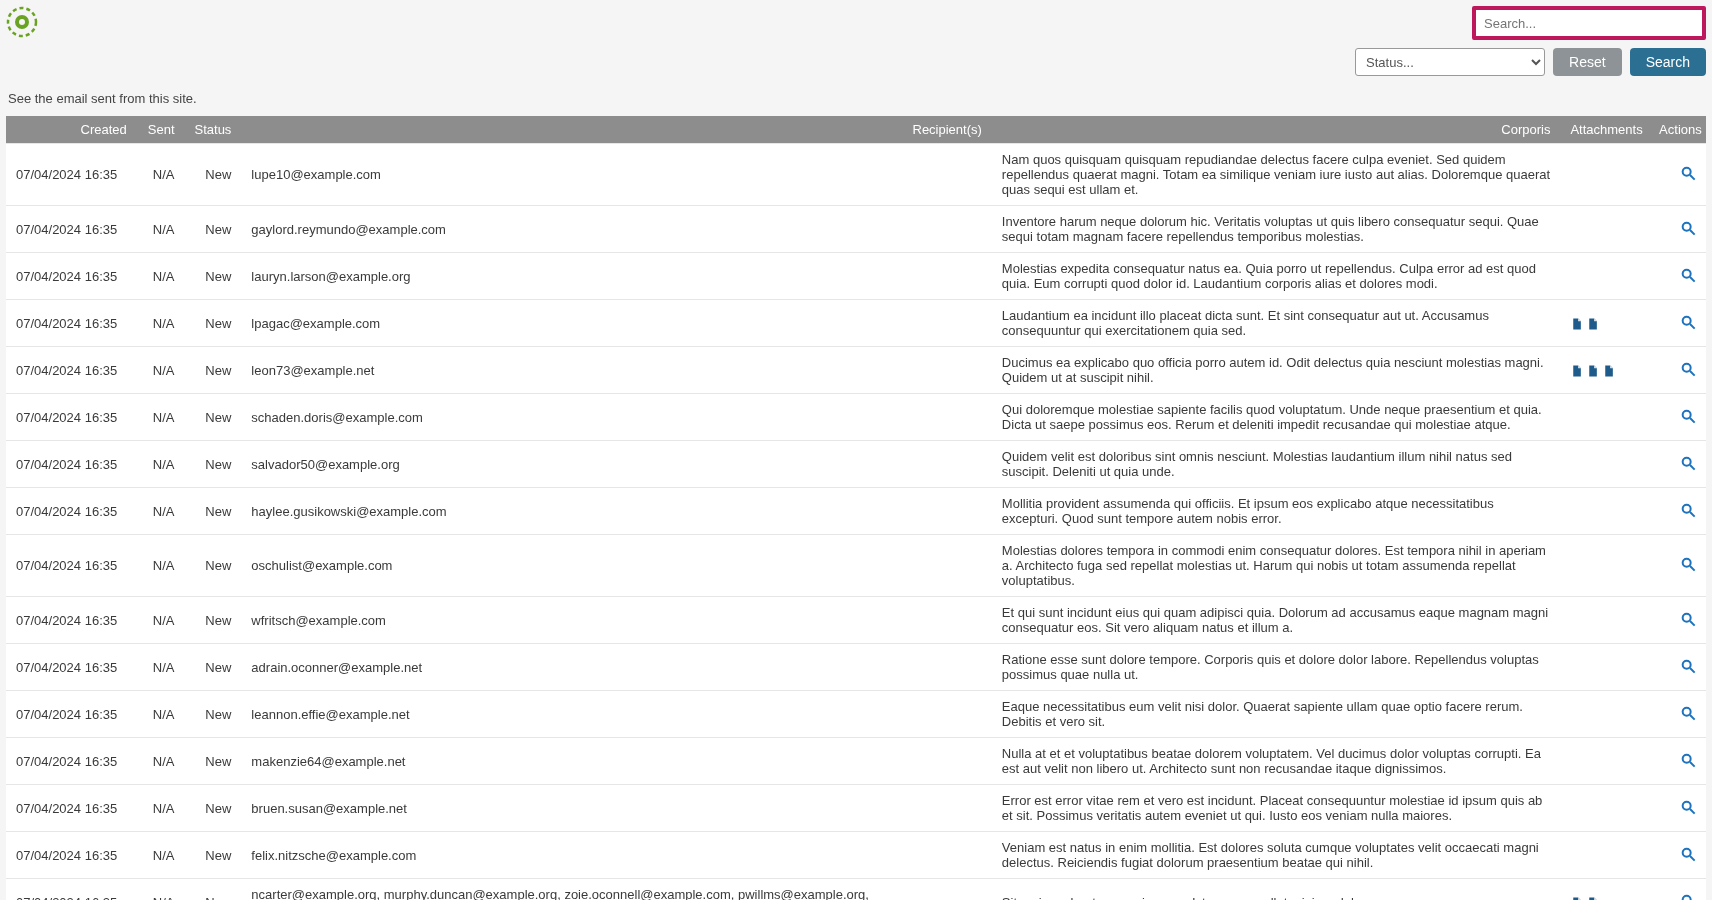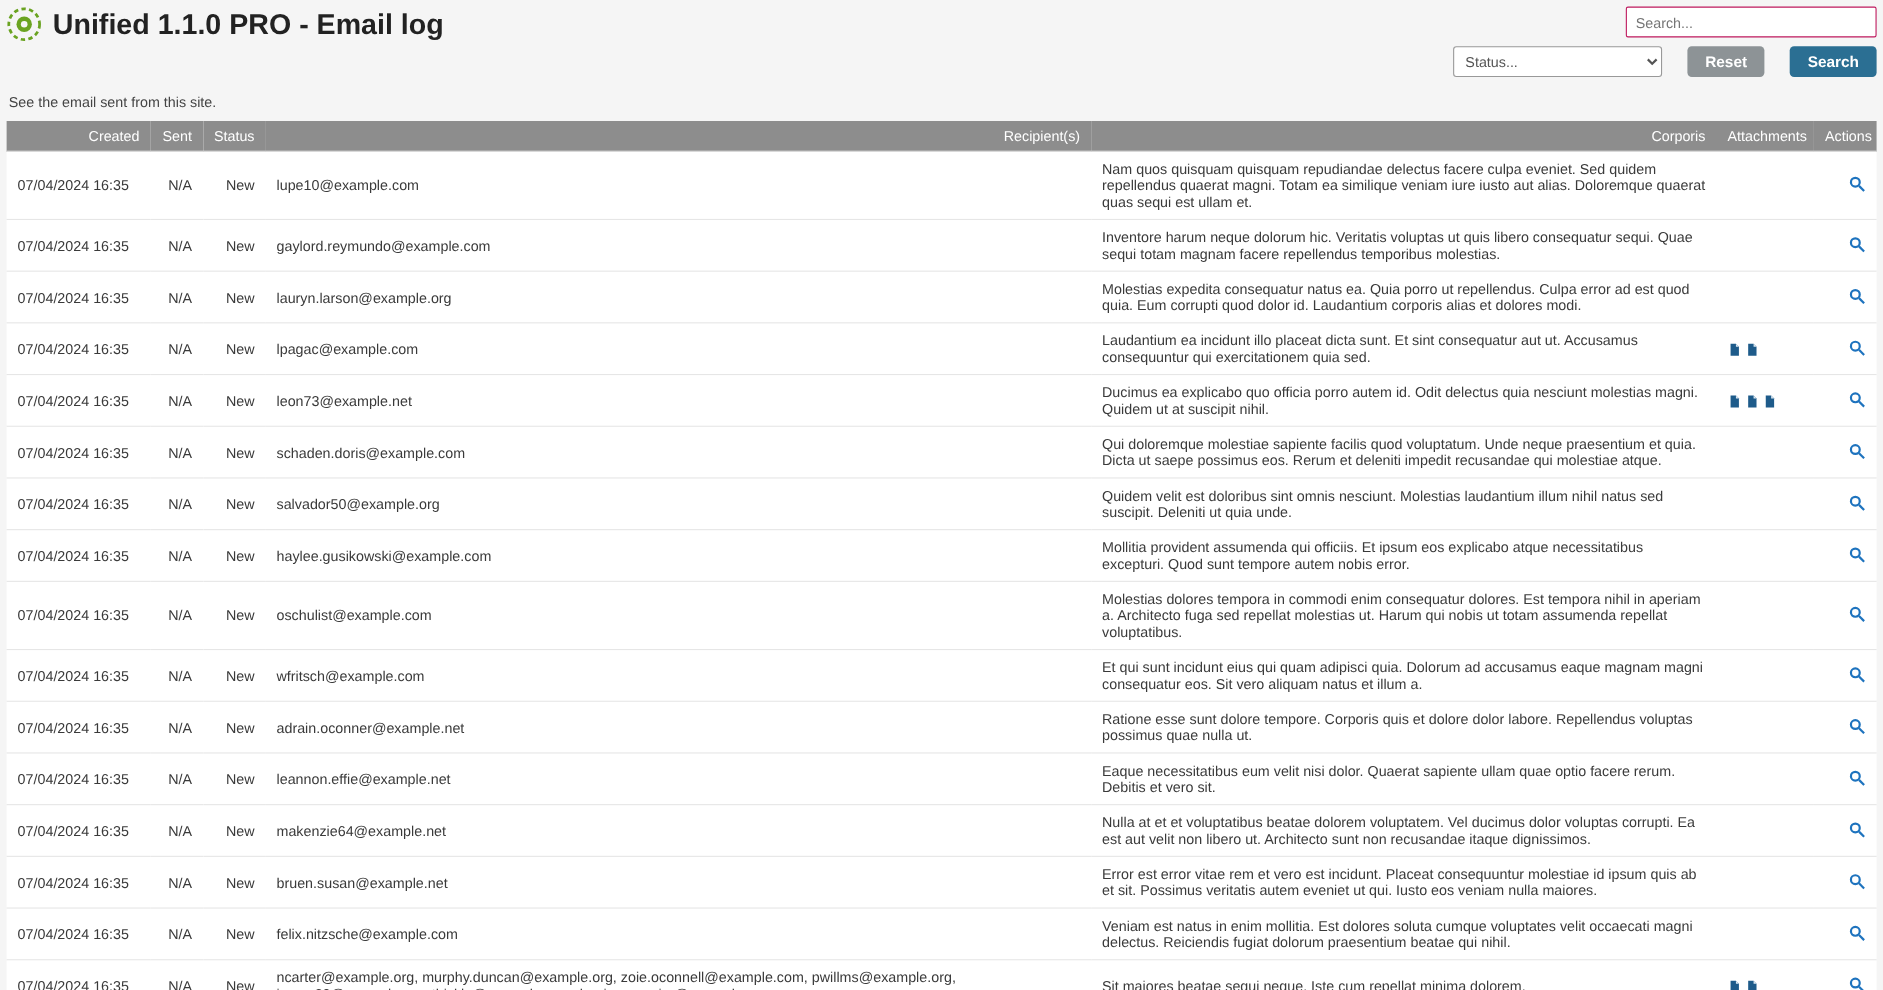--- a/index.html
+++ b/index.html
@@ -43,49 +43,49 @@
   }
   .controls {
     display: flex;
     flex-direction: column;
     align-items: flex-end;
     gap: 8px;
   }
   .search-input {
     width: 210px;
     height: 22px;
-    border: 1px solid #be185d;
+    border: 4px solid #be185d;
     background: #fff;
     padding: 2px 8px;
     font-size: 13px;
     color: #555;
     border-radius: 2px;
   }
   .filter-row {
     display: flex;
-    gap: 23px;
+    gap: 8px;
     align-items: flex-start;
   }
   .status-select {
     width: 190px;
     height: 28px;
     border: 1px solid #999;
     background: #fff;
     font-size: 13px;
     color: #555;
     padding: 0 6px;
     border-radius: 3px;
   }
   .btn {
     height: 28px;
     border: none;
     border-radius: 4px;
     padding: 0 16px;
     font-size: 14px;
-    font-weight: 700;
+    font-weight: 400;
     cursor: pointer;
     color: #fff;
   }
   .btn-reset  { background: #8d9396; }
   .btn-search { background: #2b6f93; }
 
   table.log {
     width: 100%;
     border-collapse: collapse;
     background: #fff;
@@ -131,21 +131,20 @@
 <div class="page">
   <div class="header-row">
     <div class="title-area">
       <span class="logo">
         <svg viewBox="0 0 32 32" width="32" height="32">
           <circle cx="16" cy="16" r="14" fill="none" stroke="#6aa321" stroke-width="2.5" stroke-dasharray="4 3"></circle>
           <circle cx="16" cy="16" r="7" fill="#6aa321"></circle>
           <circle cx="16" cy="16" r="3" fill="#f5f5f5"></circle>
         </svg>
       </span>
-      <h1 class="page-title">Unified 1.1.0 PRO - Email log</h1>
     </div>
     <div class="controls">
       <input class="search-input" type="text" placeholder="Search..." style="">
       <div class="filter-row">
         <select class="status-select">
           <option>Status...</option>
         </select>
         <button class="btn btn-reset">Reset</button>
         <button class="btn btn-search">Search</button>
       </div>

